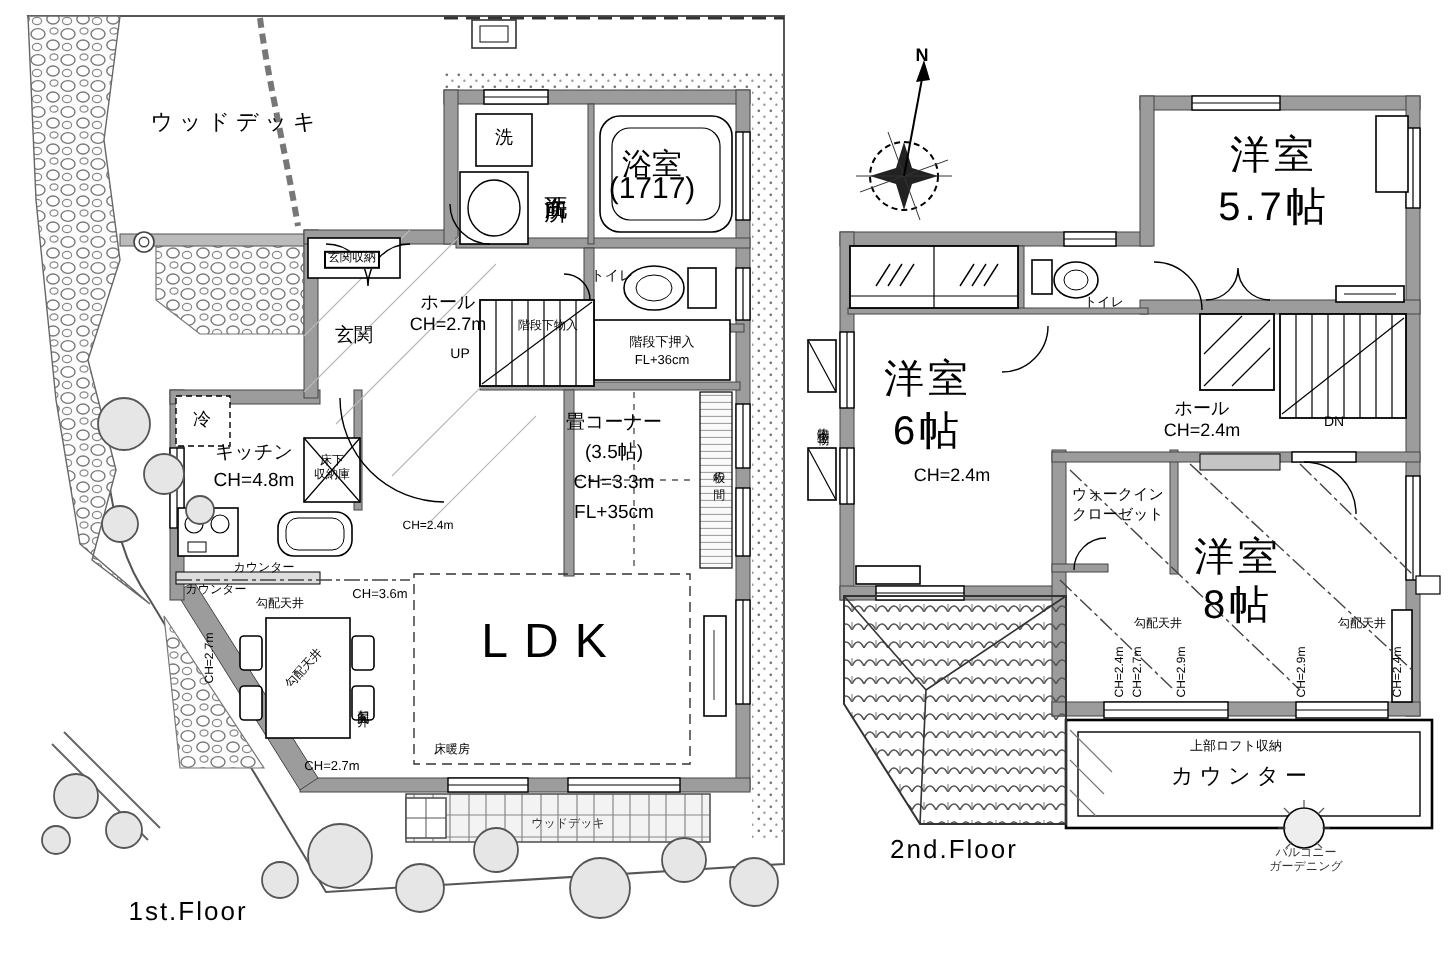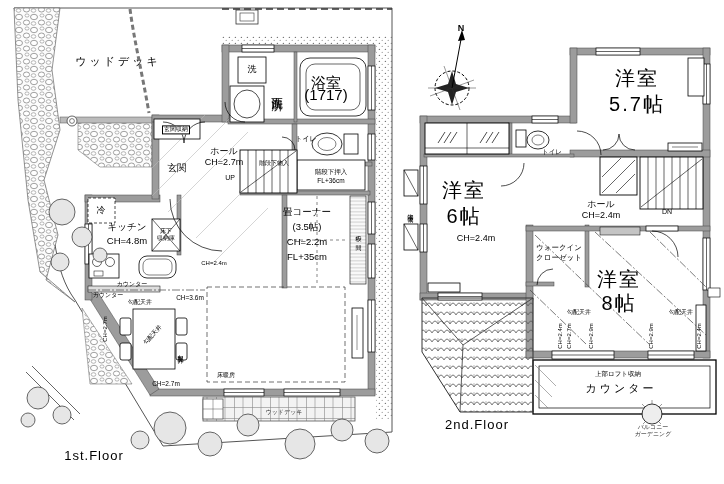--- a/index.html
+++ b/index.html
@@ -279,37 +279,38 @@
   <div class="lbl boxed" style="left:176px;top:130px;font-size:6px">玄関収納</div>
   <div class="lbl" style="left:177px;top:168px;font-size:9.5px">玄関</div>
   <div class="lbl" style="left:224px;top:157px;font-size:9px;line-height:11px">ホール
 CH=2.7m</div>
   <div class="lbl" style="left:230px;top:178px;font-size:7px">UP</div>
   <div class="lbl" style="left:274px;top:164px;font-size:6px">階段下物入</div>
   <div class="lbl" style="left:331px;top:176px;font-size:6.5px;line-height:9px">階段下押入
 FL+36cm</div>
   <div class="lbl" style="left:307px;top:234px;font-size:9.5px;line-height:15px">畳コーナー
 (3.5帖)
-CH=2.2m
+CH=3.3m
 FL+35cm</div>
   <div class="lbl vert" style="left:358px;top:236px;font-size:6px">板の間</div>
   <div class="lbl" style="left:101px;top:210px;font-size:9px">冷</div>
   <div class="lbl" style="left:127px;top:234px;font-size:9.5px;line-height:14px">キッチン
 CH=4.8m</div>
   <div class="lbl" style="left:166px;top:235px;font-size:6px;line-height:7px">床下
 収納庫</div>
   <div class="lbl" style="left:132px;top:285px;font-size:6px">カウンター</div>
   <div class="lbl" style="left:108px;top:296px;font-size:6px">カウンター</div>
   <div class="lbl" style="left:140px;top:303px;font-size:6px">勾配天井</div>
   <div class="lbl r48" style="left:153px;top:335px;font-size:6px">勾配天井</div>
   <div class="lbl vert" style="left:180px;top:352px;font-size:6px">勾配天井</div>
   <div class="lbl" style="left:190px;top:298px;font-size:6.5px">CH=3.6m</div>
   <div class="lbl r90" style="left:106px;top:329px;font-size:6px">CH=2.7m</div>
   <div class="lbl" style="left:166px;top:384px;font-size:6.5px">CH=2.7m</div>
   <div class="lbl" style="left:214px;top:264px;font-size:6px">CH=2.4m</div>
+  <div class="lbl big" style="left:276px;top:322px;font-size:24px;letter-spacing:8px">LDK</div>
   <div class="lbl" style="left:226px;top:376px;font-size:6px">床暖房</div>
   <div class="lbl" style="left:284px;top:413px;font-size:6px;color:#333">ウッドデッキ</div>
   <div class="lbl mono" style="left:94px;top:456px;font-size:13px">1st.Floor</div>
 
   <div class="lbl" style="left:461px;top:28px;font-size:9px;font-weight:bold">N</div>
   <div class="lbl big" style="left:637px;top:91px;font-size:20px;line-height:26px">洋室
 5.7帖</div>
   <div class="lbl" style="left:552px;top:152px;font-size:6.5px">トイレ</div>
   <div class="lbl big" style="left:464px;top:203px;font-size:20px;line-height:26px">洋室
 6帖</div>

